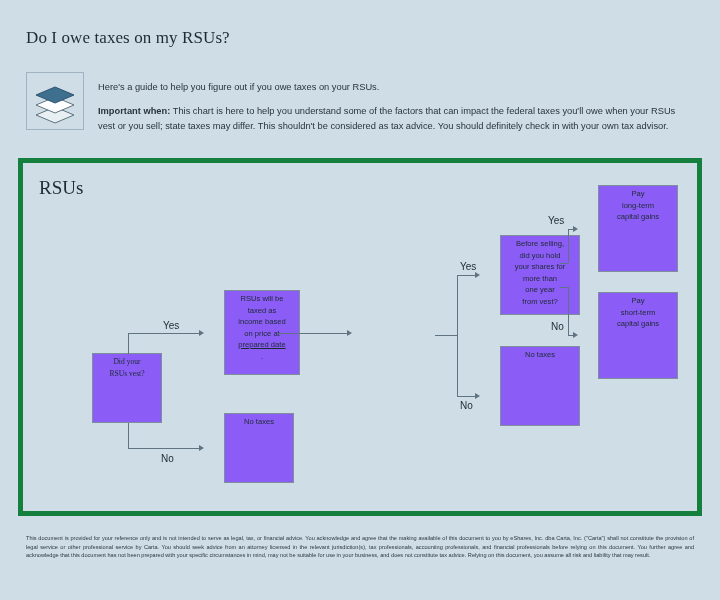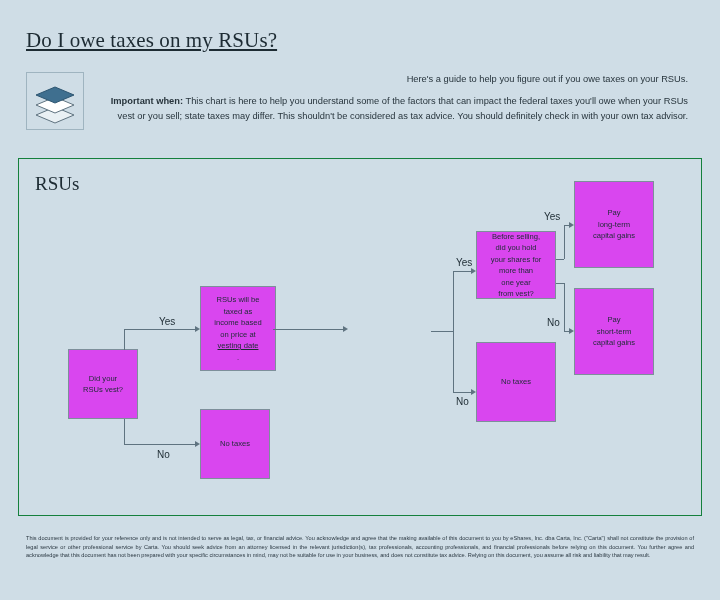--- a/index.html
+++ b/index.html
@@ -19,24 +19,23 @@
     height: 600px;
     background: #cfdde6;
   }
 
   
   .page-title {
     position: absolute;
     left: 26px;
     top: 28px;
     font-family: "Liberation Serif", serif;
-    font-size: 21px;
+    font-size: 17px;
     color: #1d2b33;
     letter-spacing: 0.1px;
-    text-decoration: underline;
   }
 
   .intro-block {
     position: absolute;
     left: 26px;
     top: 72px;
     width: 668px;
   }
   .intro-icon {
     position: absolute;
@@ -51,60 +50,60 @@
   .intro-text {
     position: absolute;
     left: 72px;
     top: 0;
     width: 590px;
     font-size: 9.3px;
     line-height: 15.5px;
     color: #27343c;
   }
   .intro-text p {
-    margin: 0 0 6px 0;
-    text-align: right;
+    margin: 8px 0 6px 0;
   }
   .intro-text .bold {
     font-weight: bold;
   }
 
   
   .chart-panel {
     position: absolute;
     left: 18px;
     top: 158px;
     width: 684px;
     height: 358px;
-    border: 1px solid #15803d;
+    border: 5px solid #15803d;
     box-sizing: border-box;
   }
   .chart-title {
     position: absolute;
     left: 16px;
     top: 14px;
     font-family: "Liberation Serif", serif;
     font-size: 19px;
     color: #1d2b33;
   }
 
   
   .node {
     position: absolute;
-    background: #d946ef;
+    background: #8b5cf6;
     border: 1px solid #7d8f9a;
     box-sizing: border-box;
     display: flex;
-    align-items: center;
+    align-items: flex-start;
     justify-content: center;
     text-align: center;
     font-size: 7.6px;
     line-height: 11.5px;
     color: #1d2b33;
     padding: 2px;
+    margin-left: 20px;
   }
   .node span {
     display: block;
     width: 100%;
   }
   .node .u {
     text-decoration: underline;
   }
 
   
@@ -160,34 +159,34 @@
     </div>
     <div class="intro-text">
       <p>Here's a guide to help you figure out if you owe taxes on your RSUs.</p>
       <p><span class="bold">Important when:</span><span> This chart is here to help you understand some of the factors that can impact the federal taxes you'll owe when your RSUs vest or you sell; state taxes may differ. This shouldn't be considered as tax advice. You should definitely check in with your own tax advisor.</span></p>
     </div>
   </div>
 
   <div class="chart-panel">
     <div class="chart-title">RSUs</div>
 
-    <div class="node" style="left:49px; top:190px; width:70px; height:70px;">
+    <div class="node" style="left:49px; top:190px; width:70px; height:70px;font-family:Liberation Serif, serif;">
       <span>Did your<br>RSUs vest?</span>
     </div>
 
     <div class="node" style="left:181px; top:127px; width:76px; height:85px;">
-      <span>RSUs will be<br>taxed as<br>income based<br>on price at<br><span class="u">vesting date</span>.</span>
+      <span>RSUs will be<br>taxed as<br>income based<br>on price at<br><span class="u">prepared date</span>.</span>
     </div>
 
     <div class="node" style="left:181px; top:250px; width:70px; height:70px;">
       <span>No taxes</span>
     </div>
 
 
-    <div class="node" style="left:457px; top:72px; width:80px; height:68px;">
+    <div class="node" style="left:457px; top:72px; width:80px; height:80px;">
       <span>Before selling,<br>did you hold<br>your shares for<br>more than<br>one year<br>from vest?</span>
     </div>
 
     <div class="node" style="left:457px; top:183px; width:80px; height:80px;">
       <span>No taxes</span>
     </div>
 
     <div class="node" style="left:555px; top:22px; width:80px; height:87px;">
       <span>Pay<br>long-term<br>capital gains</span>
     </div>

